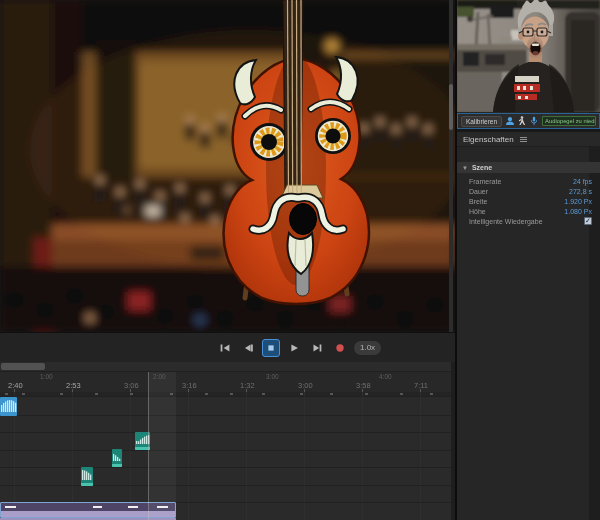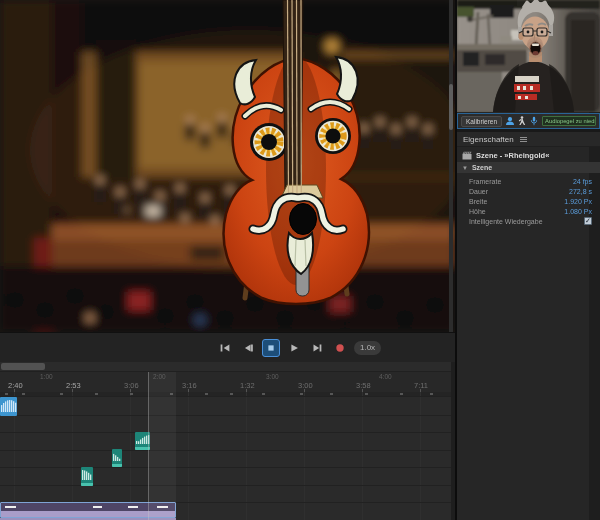--- a/index.html
+++ b/index.html
@@ -508,28 +508,20 @@
 
     <div id="props-tab-row">
       <span id="props-tab-label">Eigenschaften</span>
       <span id="panel-menu-icon">
           <i></i>
           <i></i>
           <i></i>
         </span>
     </div>
 
-    <div id="scene-row">
-      <svg width="10" height="9" viewBox="0 0 10 9">
-        <path d="M0.5,3 9.5,3 9.5,8.5 0.5,8.5 Z" fill="#a8a8a8"></path>
-        <path d="M0.5,3 1.8,0.8 9.5,0.8 8.6,3 Z" fill="#8a8a8a"></path>
-        <path d="M2.5,0.9 3.6,2.9 M4.8,0.9 5.9,2.9 M7.1,0.9 8.2,2.9" stroke="#333" stroke-width="0.7"></path>
-      </svg>
-      <span id="scene-title">Szene - »Rheingold«</span>
-    </div>
 
     <div id="section-bar">
       <span id="section-caret">▼</span>
       <span id="section-label">Szene</span>
     </div>
 
     <div id="prop-rows">
         <div class="prow">
           <span class="plabel">Framerate</span>
           <span class="pvalue" style="color: rgb(91, 157, 219);">24 fps</span>

